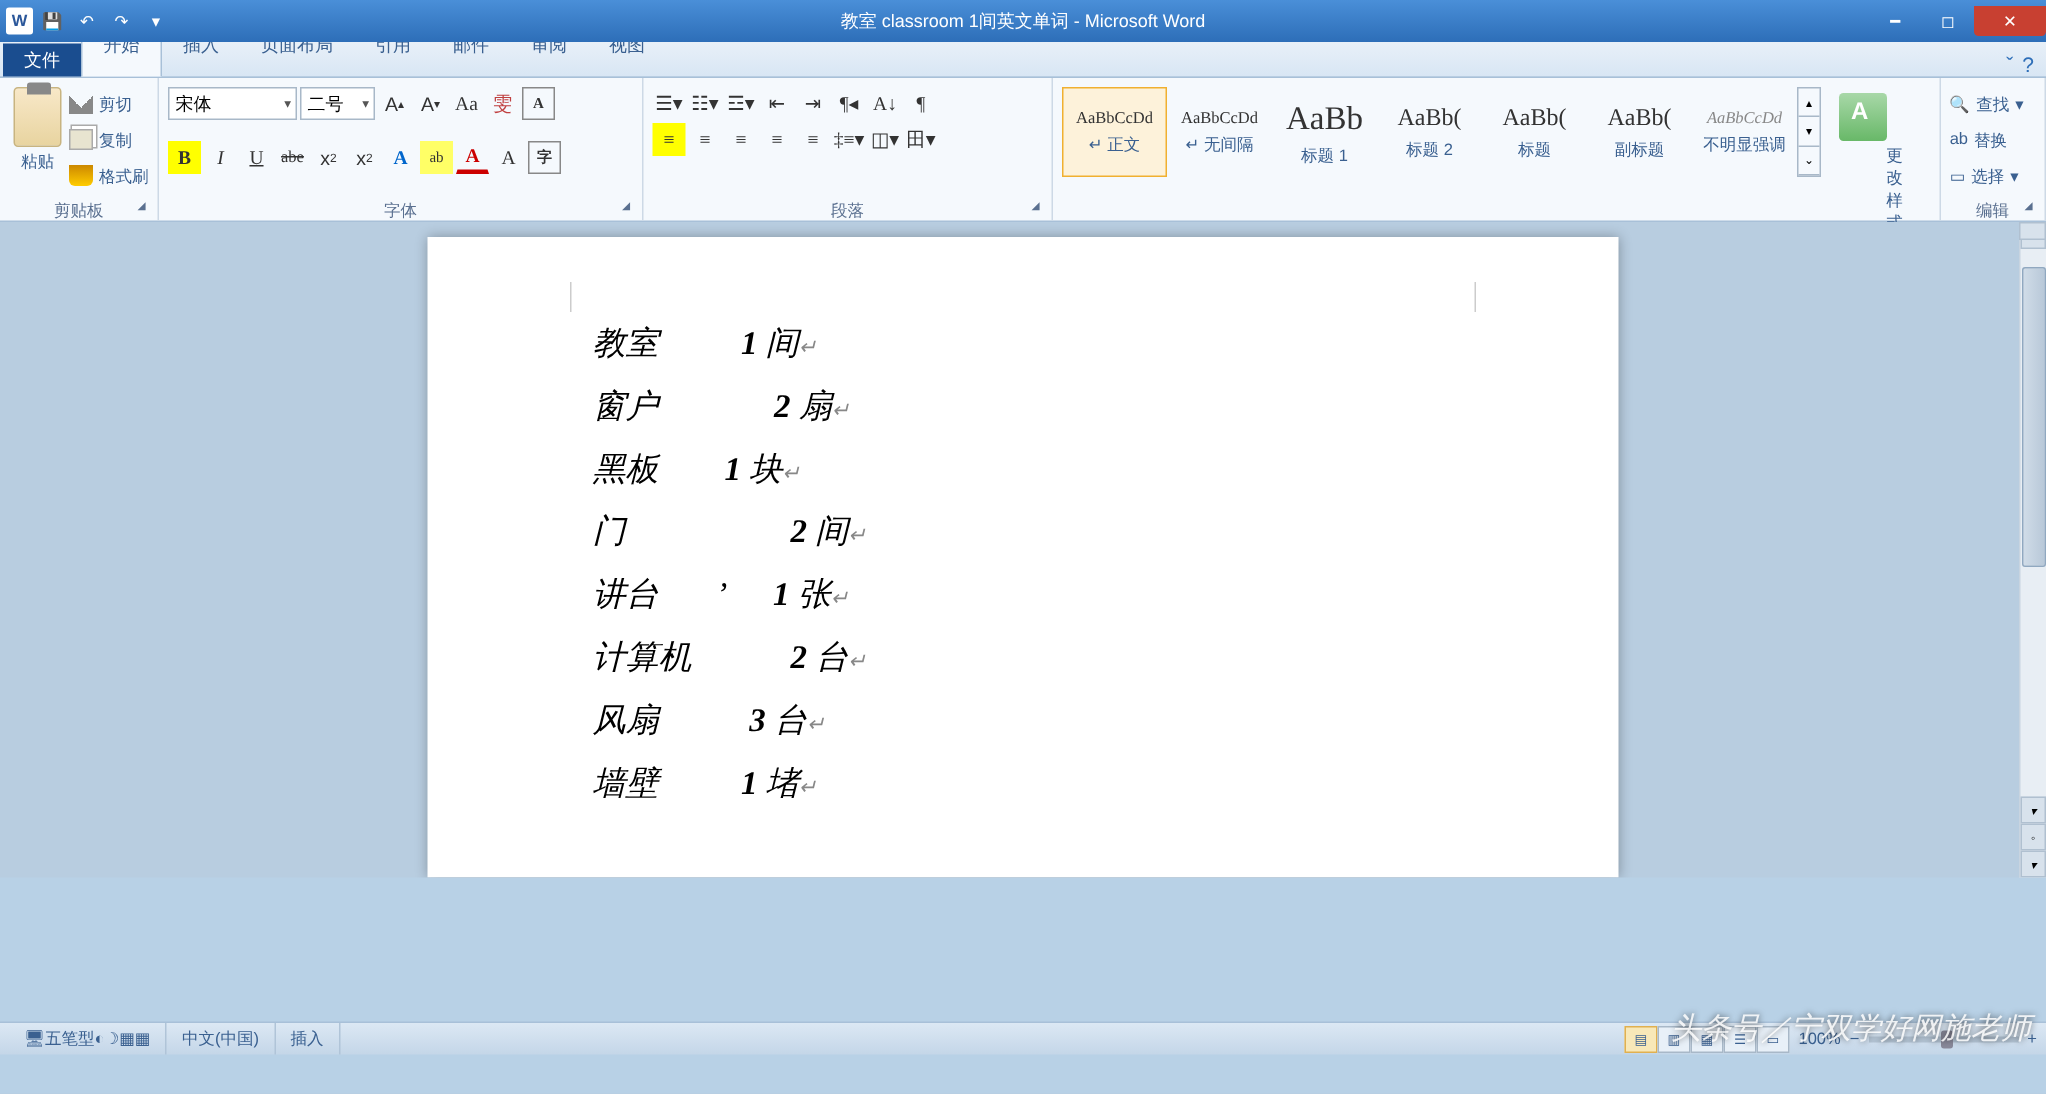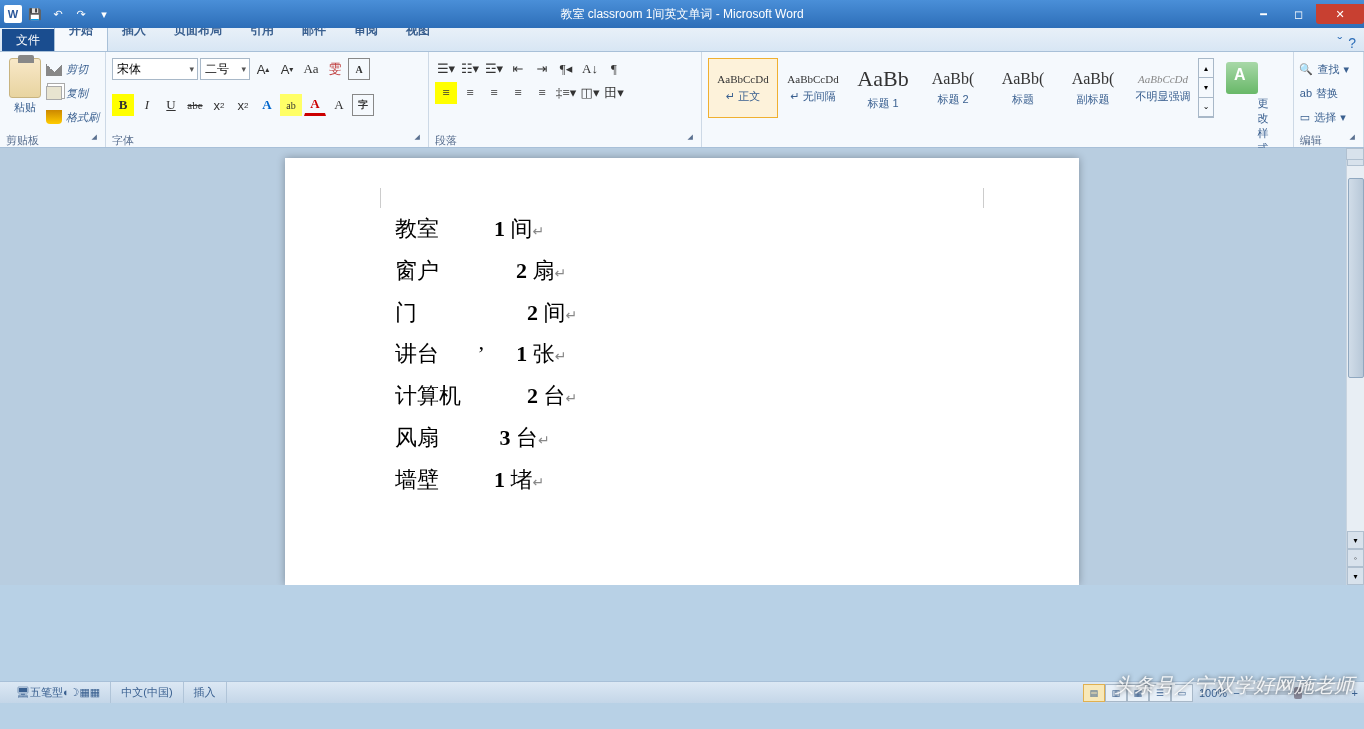--- a/index.html
+++ b/index.html
@@ -11,38 +11,38 @@
 .titlebar .qat .wicon { width:18px; height:18px; background:#fff; border-radius:2px; display:flex; align-items:center; justify-content:center; color:#2b579a; font-weight:bold; font-size:11px; }
 .titlebar .qat .qbtn { width:20px; height:20px; display:flex; align-items:center; justify-content:center; color:#fff; font-size:11px; cursor:pointer; }
 .titlebar .title { position:absolute; left:50%; transform:translateX(-50%); }
 .titlebar .winbtns { margin-left:auto; display:flex; }
 .titlebar .winbtns .wb { width:35px; height:20px; display:flex; align-items:center; justify-content:center; font-size:11px; cursor:pointer; }
 .titlebar .winbtns .close { background:#c84031; border-radius:0 0 3px 3px; width:48px; }
 
 
 .tabrow { height:24px; background:linear-gradient(#e8f0f8,#d8e6f4); display:flex; align-items:flex-end; border-bottom:1px solid #a8c0d8; }
 .tabrow .filetab { background:#1a4d8f; color:#fff; padding:3px 14px; font-size:12px; height:22px; display:flex; align-items:center; margin-left:2px; }
-.tabrow .tab { padding:21px 14px; font-size:12px; color:#3a6090; height:22px; display:flex; align-items:center; cursor:pointer;font-weight:bold; }
+.tabrow .tab { padding:21px 14px; font-size:12px; color:#3a6090; height:22px; display:flex; align-items:center; cursor:pointer; }
 .tabrow .tab.active { background:#f5f9fd; border:1px solid #a8c0d8; border-bottom:none; border-radius:2px 2px 0 0; }
 .tabrow .help { margin-left:auto; padding-right:8px; display:flex; gap:6px; align-items:center; }
 .tabrow .help span { color:#2d6eb8; font-size:14px; cursor:pointer; }
 
 
 .ribbon { height:96px; background:#f5f9fd; border-bottom:1px solid #a8c0d8; display:flex; }
 .group { border-right:1px solid #cdd9e6; padding:2px 6px 0 6px; display:flex; flex-direction:column; position:relative; }
-.group .glabel { text-align:left; font-size:11px; color:#5a7090; padding:2px 0; height:16px; position:relative; }
+.group .glabel { text-align:center; font-size:11px; color:#5a7090; padding:2px 0; height:16px; position:relative; }
 .group .glabel::after { content:"◢"; position:absolute; right:2px; font-size:7px; color:#5a7090; }
 .group .gbody { flex:1; display:flex; gap:2px; }
 
 
 .clipbig { display:flex; flex-direction:column; align-items:center; width:38px; cursor:pointer; }
 .clipbig .cicon { width:32px; height:40px; background:linear-gradient(#f8e8c8,#e8d4a0); border:1px solid #c8b480; border-radius:3px; position:relative; margin-top:4px;}
 .clipbig .cicon::before { content:""; position:absolute; top:-4px; left:8px; width:16px; height:8px; background:#888; border-radius:2px 2px 0 0;}
 .clipbig .clbl { font-size:11px; color:#3a6090; margin-top:2px; }
-.clipsmall { display:flex; flex-direction:column; gap:2px; font-size:11px; padding-top:4px;font-style:italic; }
+.clipsmall { display:flex; flex-direction:column; gap:2px; font-size:11px; padding-top:4px; }
 .clipsmall .row { display:flex; align-items:center; gap:4px; cursor:pointer; color:#3a6090; height:22px; }
 .clipsmall .ic { width:16px; height:14px; display:inline-block; }
 .ic.cut { background:linear-gradient(45deg,#888 40%,transparent 40%),linear-gradient(-45deg,#888 40%,transparent 40%); }
 .ic.copy { background:#e8e4d0; border:1px solid #aaa; box-shadow:2px -2px 0 #fff,2px -2px 0 1px #aaa;}
 .ic.brush { background:linear-gradient(#c80,#fc0); border-radius:0 0 4px 4px;}
 
 
 .fontg .gbody { flex-direction:column; gap:14px; padding-top:4px; width:310px;}
 .fontrow { display:flex; gap:2px; align-items:center; }
 .combo { border:1px solid #a8b8c8; background:#fff; height:22px; font-size:12px; display:flex; align-items:center; padding:0 4px; cursor:pointer; position:relative;}
@@ -68,21 +68,21 @@
 .changestyle { width:44px; display:flex; flex-direction:column; align-items:center; padding-top:4px; cursor:pointer; margin-left:6px;}
 .changestyle .csicon { width:32px; height:32px; background:linear-gradient(#a8d8a8,#68b868); border-radius:3px; position:relative;}
 .changestyle .csicon::after{content:"A";position:absolute;top:4px;left:8px;color:#fff;font-weight:bold;font-size:16px;}
 .changestyle .cslbl { font-size:11px; color:#3a6090; margin-top:2px;margin-left:42px;}
 
 
 .editg .gbody { flex-direction:column; gap:2px; padding-top:4px; font-size:11px;}
 .editg .row { display:flex; align-items:center; gap:4px; cursor:pointer; color:#3a6090; height:22px; white-space:nowrap; padding-right:8px;}
 
 
-.docarea { height:437px; background:#b8cde0; display:flex; justify-content:center; overflow:hidden; position:relative;}
+.docarea { height:437px; background:#b8cde0; display:flex; justify-content:center; overflow:hidden; position:relative;font-style:italic;}
 .page { width:794px; background:#fff; margin-top:10px; box-shadow:0 0 8px rgba(0,0,0,0.3); padding:50px 110px; position:relative;}
 .page .corner { position:absolute; width:20px; height:20px; border:1px solid #ccc;}
 .page .corner.tl { top:30px; left:95px; border-right:none; border-bottom:none; border-top:none;}
 .page .corner.tr { top:30px; right:95px; border-left:none; border-bottom:none; border-top:none;}
 .docline { font-family:"SimSun",serif; font-size:22px; line-height:1.9; color:#000; white-space:pre;}
 .docline .num { font-family:"Times New Roman",serif; font-weight:bold;}
 .docline .ret { color:#888; font-size:14px;}
 .scrollbar { position:absolute; right:0; top:0; width:18px; height:100%; background:#e8eef4; border-left:1px solid #c8d4e0;}
 .scrollbar .sbtn { height:18px; background:#d8e2ec; border:1px solid #b0c0d0; display:flex; align-items:center; justify-content:center; font-size:8px; cursor:pointer;}
 .scrollbar .thumb { position:absolute; top:30px; width:16px; left:1px; height:200px; background:linear-gradient(90deg,#d0dce8,#b8c8d8); border:1px solid #90a8c0; border-radius:2px; cursor:pointer;}
@@ -283,20 +283,21 @@
 </div>
 
 <div class="docarea">
   <div class="splitbox"></div>
   <div class="page">
     <div class="corner tl"></div>
     <div class="corner tr"></div>
     <div id="doc-content">
         <div class="docline">教室          <span class="num">1</span> 间<span class="ret">↵</span></div>
         <div class="docline">窗户              <span class="num">2</span> 扇<span class="ret">↵</span></div>
+        <div class="docline">黑板        <span class="num">1</span> 块<span class="ret">↵</span></div>
         <div class="docline">门                    <span class="num">2</span> 间<span class="ret">↵</span></div>
         <div class="docline">讲台       ’      <span class="num">1</span> 张<span class="ret">↵</span></div>
         <div class="docline">计算机            <span class="num">2</span> 台<span class="ret">↵</span></div>
         <div class="docline">风扇           <span class="num">3</span> 台<span class="ret">↵</span></div>
         <div class="docline">墙壁          <span class="num">1</span> 堵<span class="ret">↵</span></div>
       </div>
   </div>
   <div class="scrollbar">
     <div class="sbtn">▴</div>
     <div class="thumb"></div>

